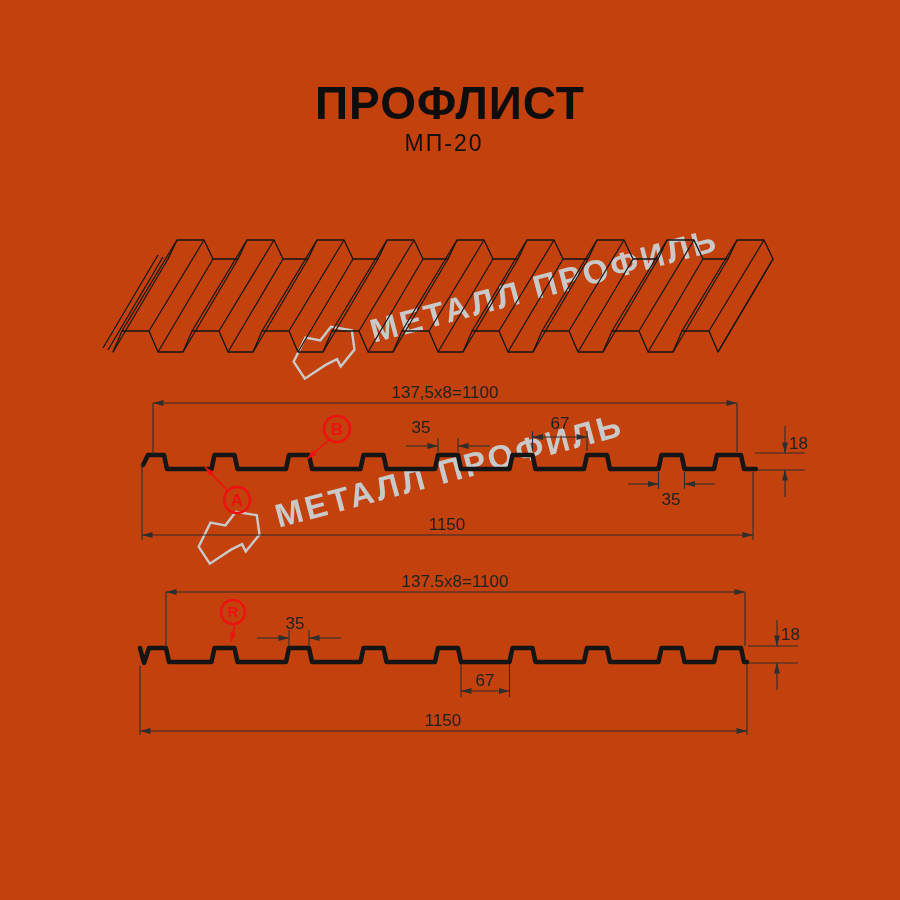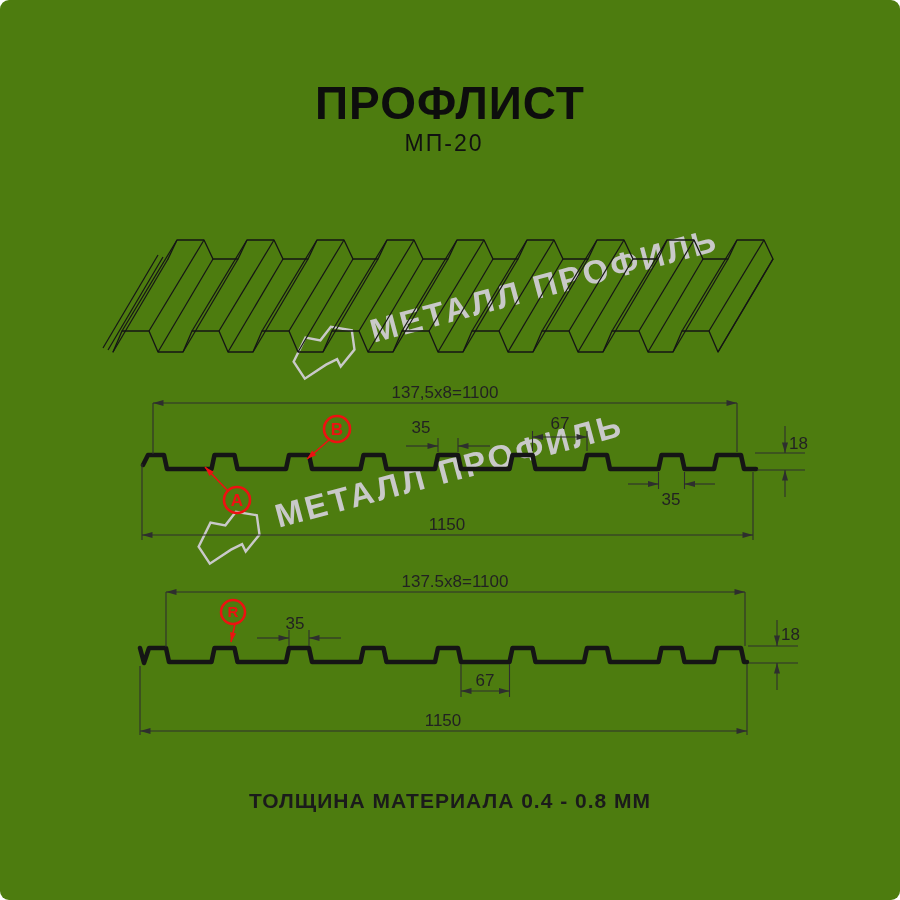--- a/index.html
+++ b/index.html
@@ -1,17 +1,17 @@
 <!DOCTYPE html>
 <html><head>
 <meta charset="utf-8">
 <style>
   html,body{margin:0;padding:0;background:#fff;}
-  #stage{position:relative;width:900px;height:900px;background:#4d7c0f;overflow:hidden;
-         font-family:"Liberation Sans",sans-serif;border-radius:9px;}
+  #stage{position:relative;width:900px;height:900px;background:#c2410c;overflow:hidden;
+         font-family:"Liberation Sans",sans-serif;}
   .title{position:absolute;left:0;right:0;top:76px;text-align:center;
          font-size:46px;font-weight:800;letter-spacing:1px;color:#0d0d0d;}
   .subtitle{position:absolute;left:0;right:12px;top:130px;text-align:center;
          font-size:23px;font-weight:400;letter-spacing:2px;color:#111;}
   .footer{position:absolute;left:0;right:0;top:789px;text-align:center;
          font-size:21px;font-weight:600;letter-spacing:1px;color:#1b1b1b;}
   .wm{position:absolute;display:flex;align-items:center;gap:14px;color:#c9c9c9;
       transform:rotate(-15deg);transform-origin:0 50%;white-space:nowrap;}
   .wm span{font-size:33px;font-weight:700;letter-spacing:3px;}
   .wm svg{transform:translateY(6px);}
@@ -157,14 +157,13 @@
     <text class="lbl" x="337" y="435" text-anchor="middle" font-size="17" fill="#ee1111">B</text>
 
     <text class="dim" x="455" y="587" text-anchor="middle">137.5x8=1100</text>
     <text class="dim" x="443" y="726" text-anchor="middle">1150</text>
     <text class="dim" x="295" y="629" text-anchor="middle">35</text>
     <text class="dim" x="485" y="686" text-anchor="middle">67</text>
     <text class="dim" x="781" y="640" text-anchor="start">18</text>
     <text class="lbl" x="233" y="617" text-anchor="middle" font-size="15" fill="#ee1111">R</text>
   </svg>
 
-  <div class="footer">ТОЛЩИНА МАТЕРИАЛА 0.4 - 0.8 ММ</div>
 </div>
 
 </body></html>

